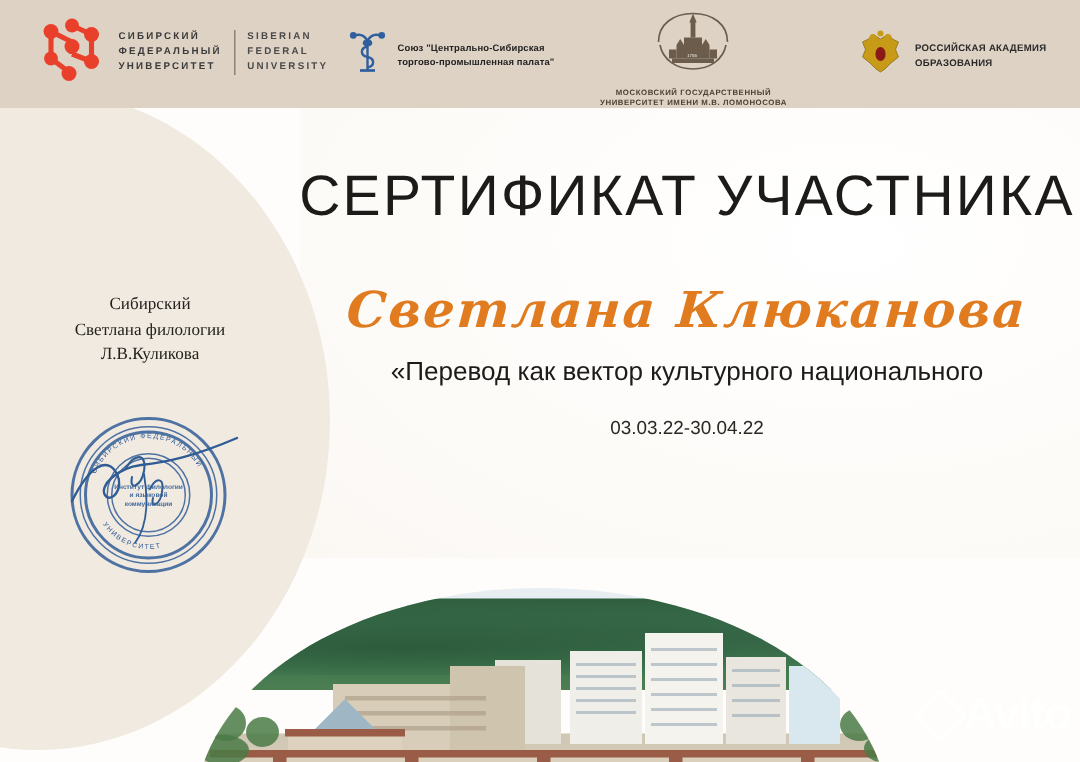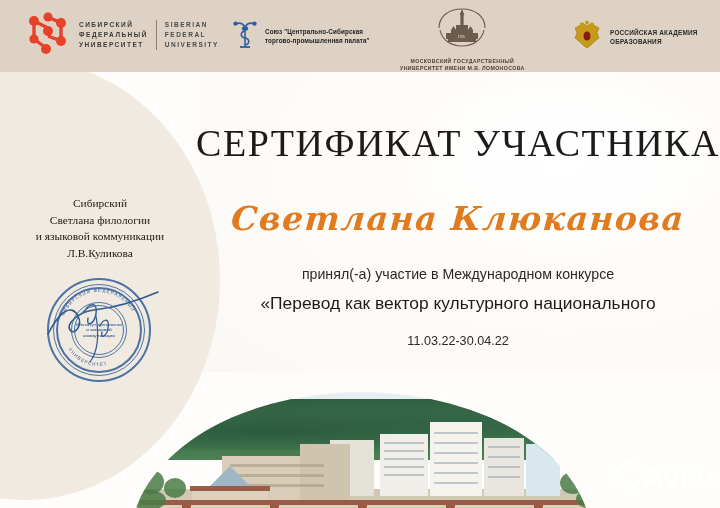--- a/index.html
+++ b/index.html
@@ -134,23 +134,23 @@
   }
   .sig{
     position:absolute;left:38px;top:282px;width:130px;height:90px;z-index:7;
     pointer-events:none;
   }
   
   .main{
     position:absolute;left:196px;top:82px;width:524px;z-index:5;text-align:center;
   }
   .title{
-    font-family:Liberation Serif, serif;
+    font-family:Liberation Sans, sans-serif;
     font-size:38px;letter-spacing:1.5px;color:#1d1b19;
-    margin-top:39px;font-weight:normal;
+    margin-top:28px;font-weight:normal;
   }
   .name{
     margin-top:34px;
     font-family:"DejaVu Serif", serif;
     font-style:italic;font-weight:bold;
     font-size:33px;color:#e07b1f;letter-spacing:1.5px;
     transform:skewX(-4deg);
   }
   .line1{
     margin-top:28px;font-size:14.2px;color:#2b2926;
@@ -344,21 +344,20 @@
   </div>
 
   <div class="watermark">
     <span class="wm-mark"></span>
     <span>Avito</span>
   </div>
 
   <div class="left-col">
     <div class="ltxt">Сибирский</div>
     <div class="ltxt">Светлана филологии</div>
-    <div class="ltxt">и языковой коммуникации</div>
     <div class="lname">Л.В.Куликова</div>
   </div>
 
   <div class="stamp">
     <div class="ring r1"></div>
     <div class="ring r2"></div>
     <div class="ring r3"></div>
     <div class="ring r4"></div>
     <div class="ring r5"></div>
     <svg width="104" height="104" viewBox="0 0 104 104" style="position:absolute;inset:0;">
@@ -379,20 +378,19 @@
   <svg class="sig" viewBox="0 0 130 90">
     <path d="M10 52 C 22 28, 34 22, 40 34 C 45 44, 36 54, 32 48 C 28 42, 40 30, 56 28 C 74 26, 92 22, 120 10" stroke="#2f5c95" stroke-width="1.6" fill="none" stroke-linecap="round"></path>
     <path d="M46 30 C 52 20, 60 20, 58 32 C 56 42, 48 46, 50 36" stroke="#2f5c95" stroke-width="1.4" fill="none" stroke-linecap="round"></path>
     <path d="M62 44 C 66 36, 72 36, 70 46 C 69 54, 62 58, 64 50" stroke="#2f5c95" stroke-width="1.3" fill="none" stroke-linecap="round"></path>
     <path d="M58 34 C 62 58, 58 72, 52 80" stroke="#2f5c95" stroke-width="1.2" fill="none" stroke-linecap="round"></path>
   </svg>
 
   <div class="main">
     <div class="title">СЕРТИФИКАТ УЧАСТНИКА</div>
     <div class="name">Светлана Клюканова</div>
-    <div class="line1">принял(-а) участие в Международном конкурсе</div>
     <div class="line2">
       <div>«Перевод как вектор культурного национального</div>
     </div>
-    <div class="date">11.03.22-30.04.22</div>
+    <div class="date">03.03.22-30.04.22</div>
   </div>
 
 </div>
 
 </body></html>

